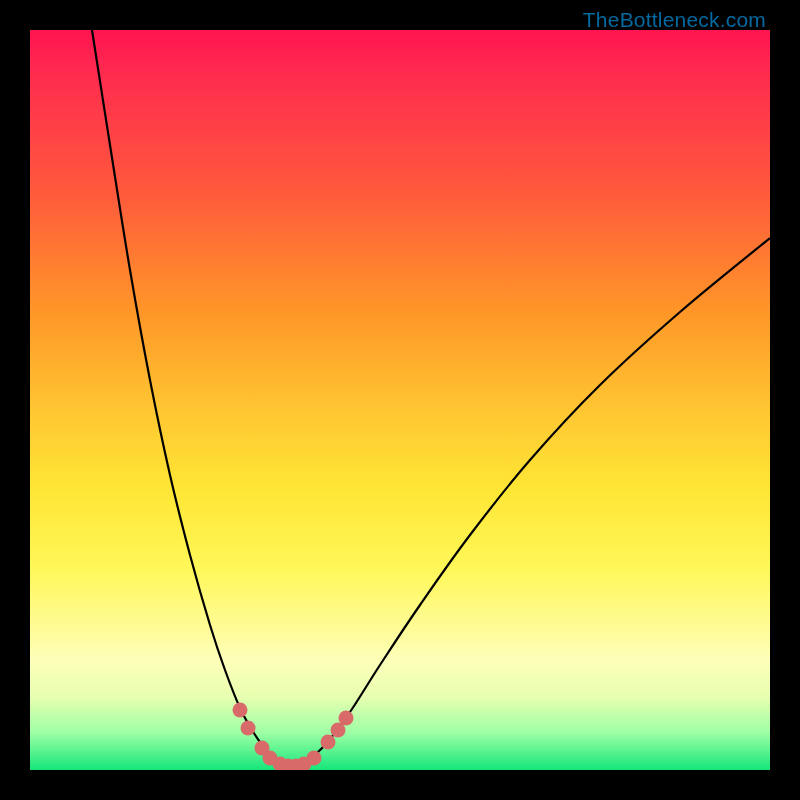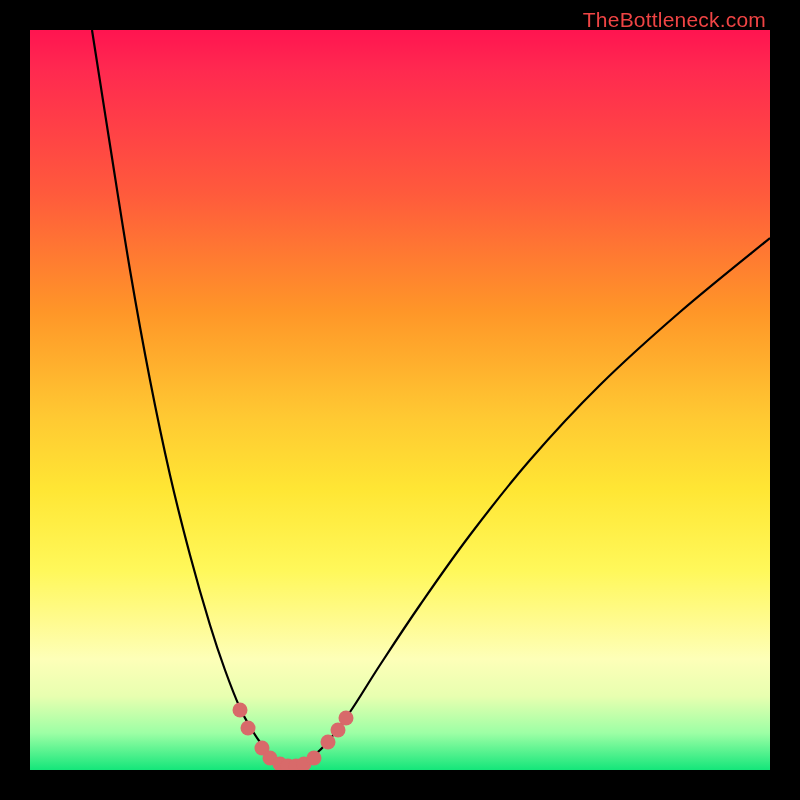--- a/index.html
+++ b/index.html
@@ -31,21 +31,21 @@
       #9dffa5 95%,
       #14e67a 100%
     );
   }
   .watermark {
     position: absolute;
     top: 8px;
     right: 34px;
     font-size: 21px;
     font-weight: 500;
-    color: #ef4444;
+    color: #0369a1;
     letter-spacing: 0.2px;
   }
   svg.curve {
     position: absolute;
     left: 0;
     top: 0;
     width: 740px;
     height: 740px;
   }
 </style>

